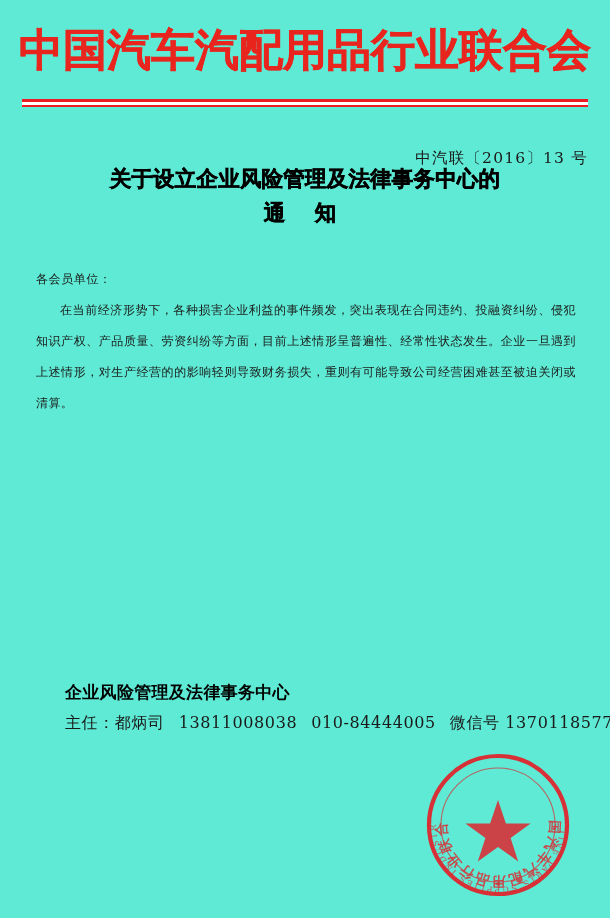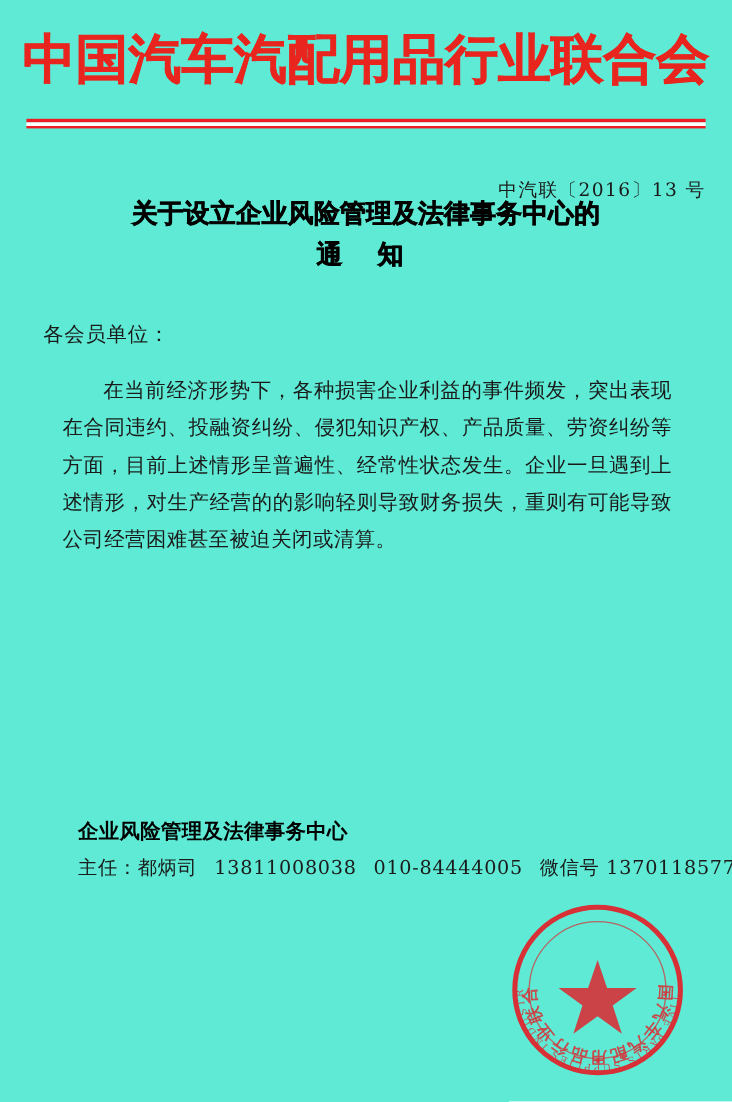--- a/index.html
+++ b/index.html
@@ -100,34 +100,34 @@
   }
 
   
   .body-block {
     position: absolute;
     left: 36px;
     top: 264px;
     width: 540px;
   }
   .salutation {
-    font-size: 17px;
+    font-size: 12px;
     line-height: 31px;
     letter-spacing: 0.6px;
     text-align: left;
   }
   .para {
-    font-size: 17px;
+    font-size: 12px;
     line-height: 31px;
     letter-spacing: 0.4px;
     text-align: justify;
     text-align-last: left;
     text-justify: inter-character;
     text-indent: 2em;
-    margin: 16px;
+    margin: 0;
   }
 
   
   .contact-block {
     position: absolute;
     left: 65px;
     top: 678px;
     width: 520px;
   }
   .contact-heading {

